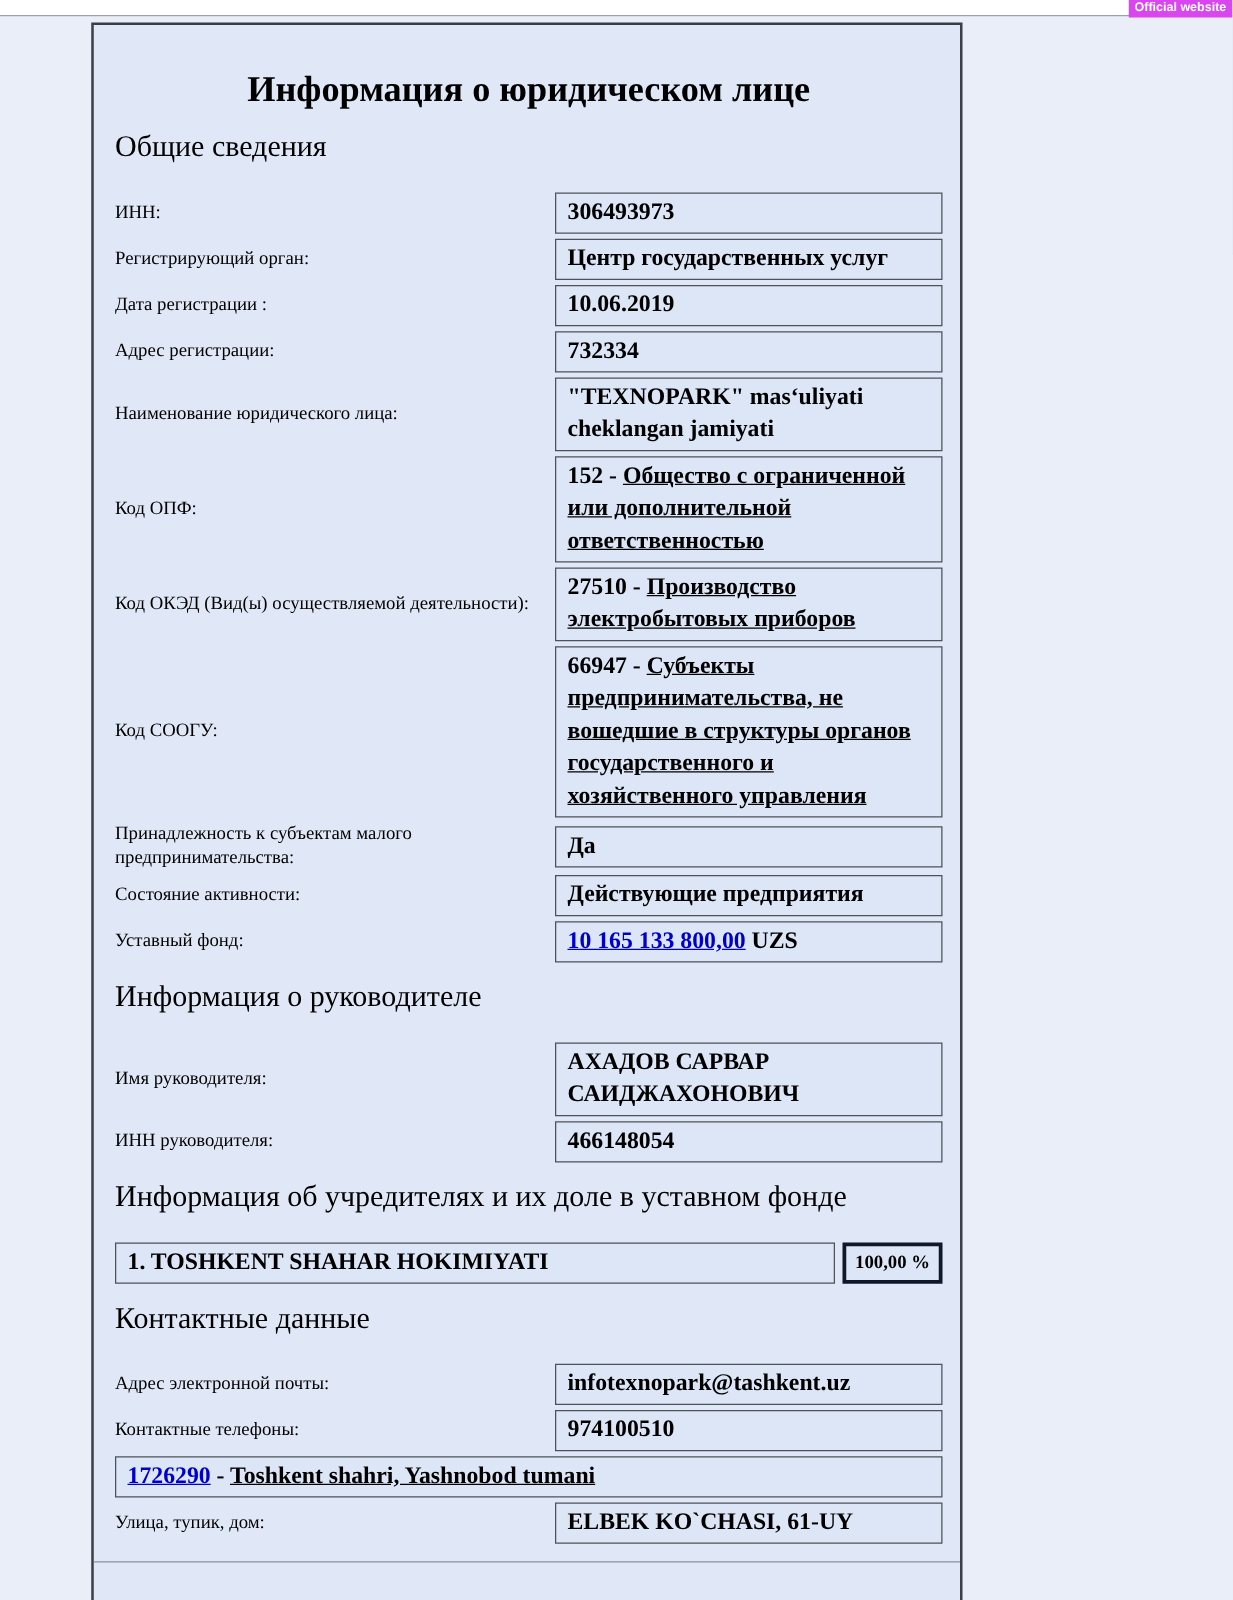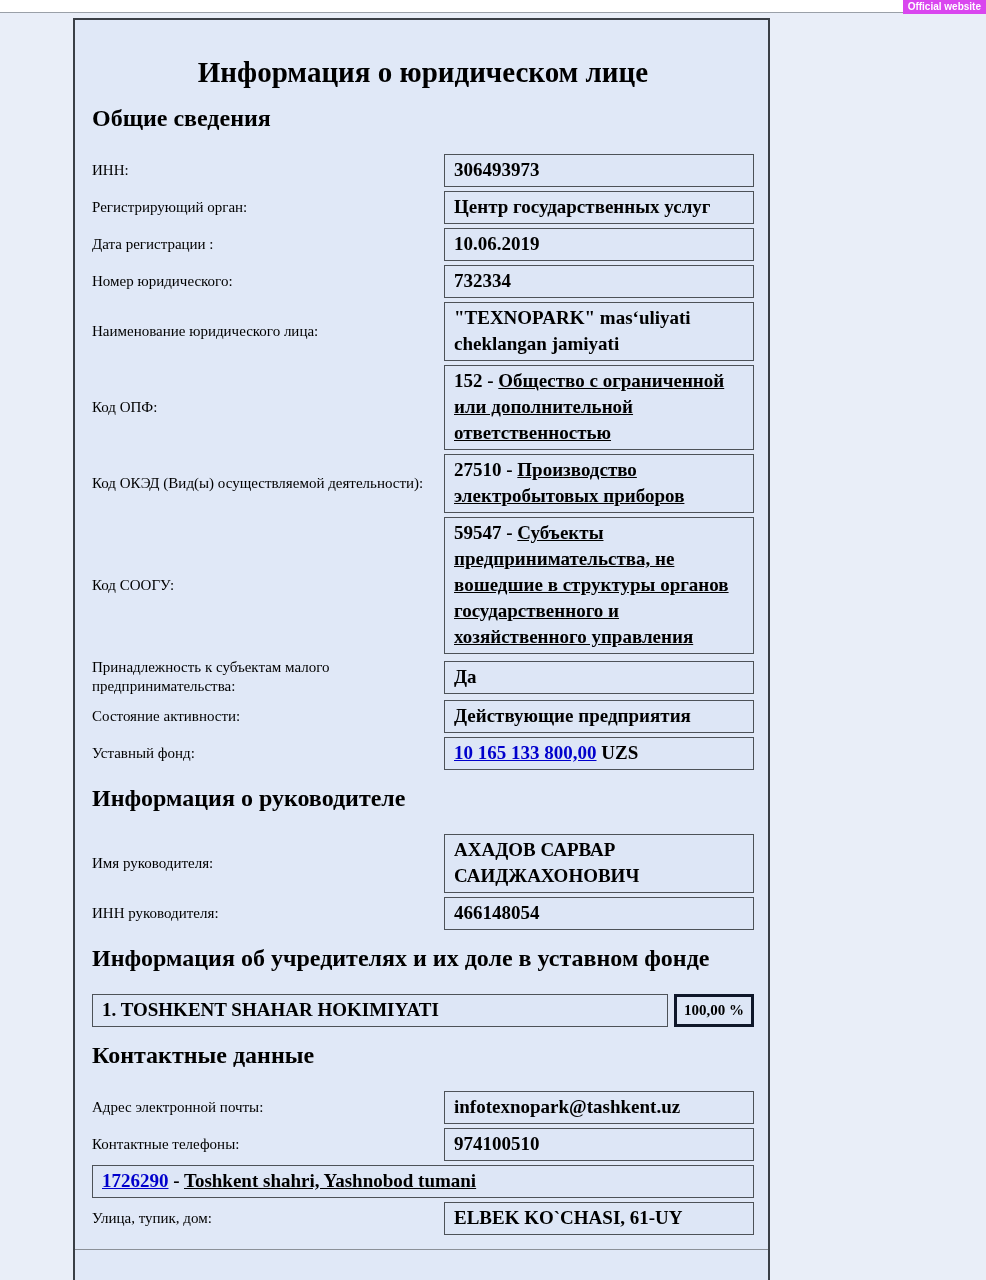--- a/index.html
+++ b/index.html
@@ -25,21 +25,21 @@
     padding:34px 14px 0 17px;
     min-height:1216px;
   }
   .doc-title {
     text-align:center; font-weight:bold;
     font-size:29px; line-height:36px;
     max-width:784px; margin:0 auto 12px auto;
   }
   h2.section-heading {
     font-size:24px; line-height:28px;
-    font-weight:bold; margin:14px 0 22px 0;
+    font-weight:normal; margin:14px 0 22px 0;
   }
   .row { display:flex; align-items:center; margin-bottom:4px; }
   .lbl {
     flex:0 0 352px; width:352px; box-sizing:border-box;
     font-size:15px; line-height:19px; padding-right:14px;
   }
   .box {
     flex:1; box-sizing:border-box;
     border:1px solid #4d5258; background:#dde6f6;
     padding:2px 9px 3px 9px;
@@ -90,42 +90,42 @@
     <div class="lbl">Регистрирующий орган:</div>
     <div class="box">Центр государственных услуг</div>
   </div>
 
   <div class="row">
     <div class="lbl">Дата регистрации :</div>
     <div class="box">10.06.2019</div>
   </div>
 
   <div class="row">
-    <div class="lbl">Номер юридического:</div>
+    <div class="lbl">Адрес регистрации:</div>
     <div class="box">732334</div>
   </div>
 
   <div class="row">
     <div class="lbl">Наименование юридического лица:</div>
     <div class="box">"TEXNOPARK" mas‘uliyati cheklangan jamiyati</div>
   </div>
 
   <div class="row">
     <div class="lbl">Код ОПФ:</div>
     <div class="box"><span>152 - </span><span class="u">Общество с ограниченной или дополнительной ответственностью</span></div>
   </div>
 
   <div class="row">
     <div class="lbl">Код ОКЭД (Вид(ы) осуществляемой деятельности):</div>
     <div class="box"><span>27510 - </span><span class="u">Производство электробытовых приборов</span></div>
   </div>
 
   <div class="row">
     <div class="lbl">Код СООГУ:</div>
-    <div class="box"><span>59547 - </span><span class="u">Субъекты предпринимательства, не вошедшие в структуры органов государственного и хозяйственного управления</span></div>
+    <div class="box"><span>66947 - </span><span class="u">Субъекты предпринимательства, не вошедшие в структуры органов государственного и хозяйственного управления</span></div>
   </div>
 
   <div class="row">
     <div class="lbl">Принадлежность к субъектам малого предпринимательства:</div>
     <div class="box">Да</div>
   </div>
 
   <div class="row">
     <div class="lbl">Состояние активности:</div>
     <div class="box">Действующие предприятия</div>

